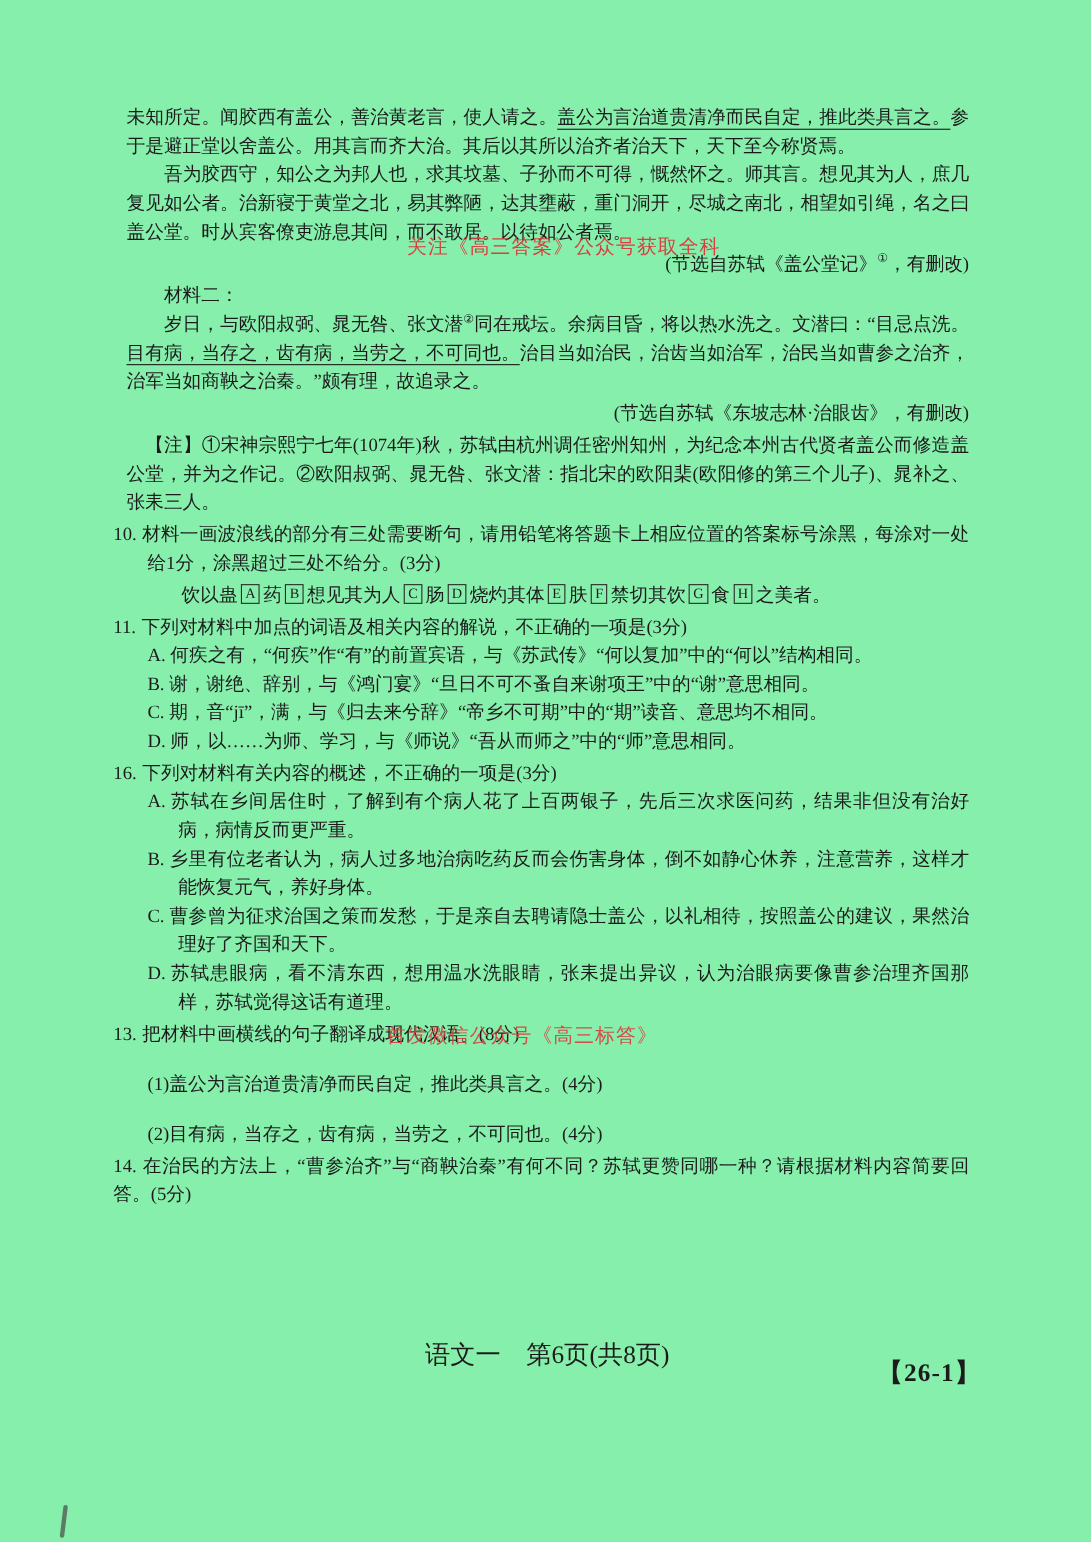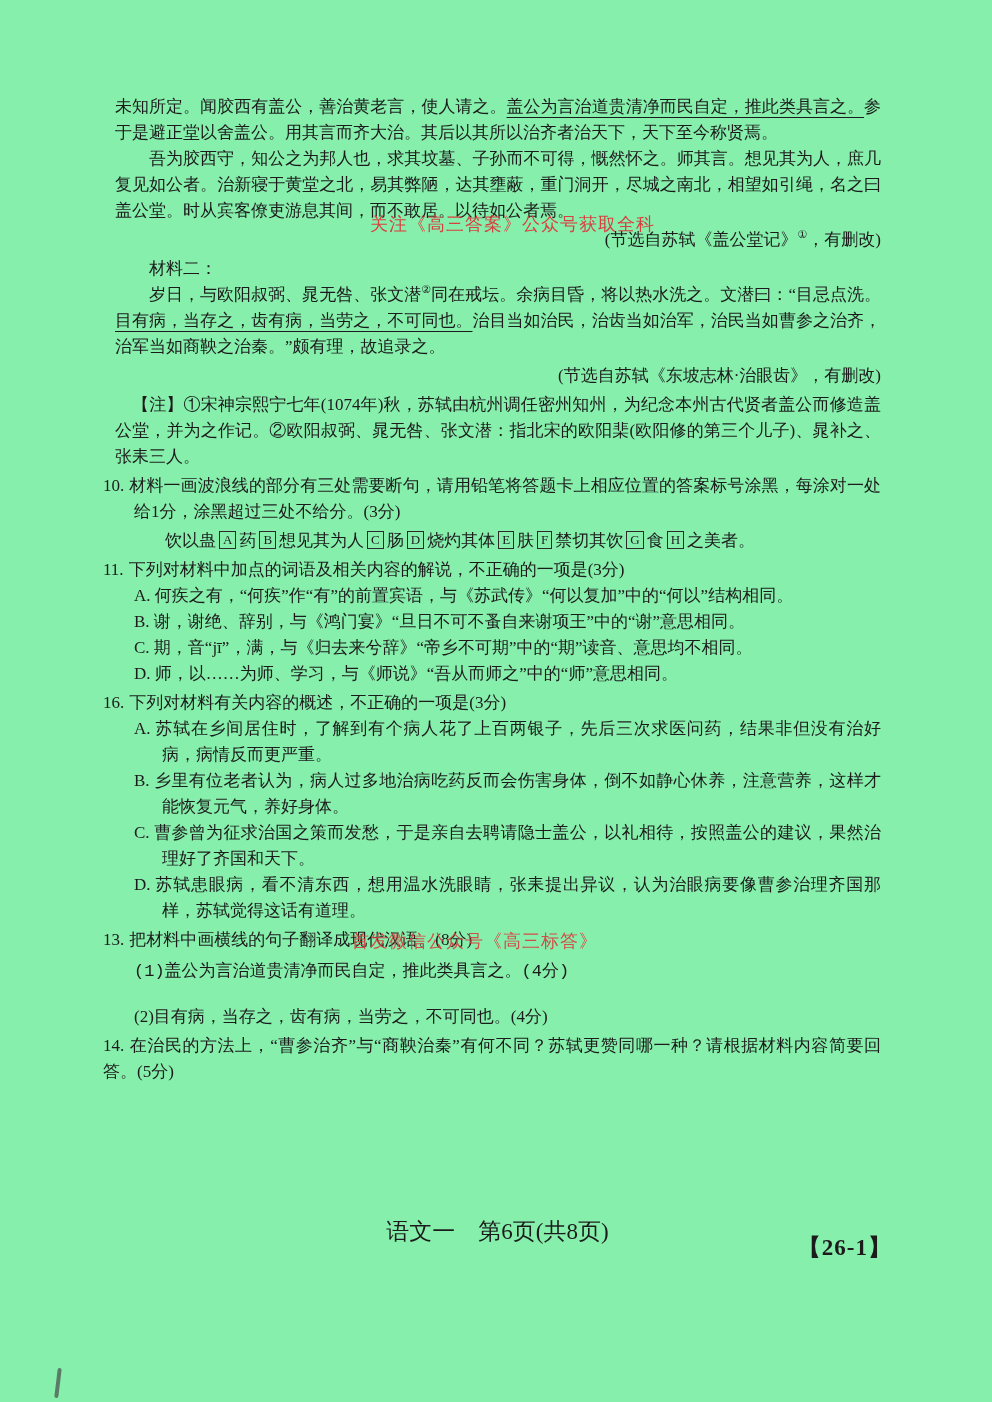--- a/index.html
+++ b/index.html
@@ -14,21 +14,21 @@
   .u{text-decoration:underline;text-underline-offset:5px;text-decoration-thickness:1px;}
   sup{font-size:11px;line-height:0;}
   .q{margin-top:3px;position:relative;}
   .hang{padding-left:31px;text-indent:-31px;}
   .q-num{padding-right:5px;}
   .option{margin-left:31px;padding-left:28px;text-indent:-28px;}
   .q10-line{margin:3px 0 3px 62px;}
   .box{display:inline-block;border:1.3px solid #2a2a2a;font-size:13px;line-height:16px;padding:0 3px;
        margin:0 3px;vertical-align:2px;text-indent:0;font-family:"Liberation Serif",serif;}
   .sub{margin-left:31px;}
-  .sub1{margin-top:6px;font-family:Liberation Mono, monospace;}
+  .sub1{margin-top:20px;}
   .sub2{margin-top:19px;}
   .q14{}
   .wm{position:absolute;color:#d84040;white-space:nowrap;font-size:18px;letter-spacing:1px;font-weight:500;}
   .wm1{left:255px;top:-16px;}
   .wm2{left:248px;top:1px;opacity:.92;}
   .footer{position:absolute;left:103px;right:100px;top:1216px;font-size:23px;}
   .footer-center{display:block;text-align:center;}
   .footer-right{position:absolute;right:0;top:16px;font-weight:bold;letter-spacing:1px;}
   .artifact{position:absolute;left:56px;top:1368px;width:4px;height:30px;background:#4a4a4a;
             border-radius:3px;transform:rotate(7deg);opacity:.7;}

